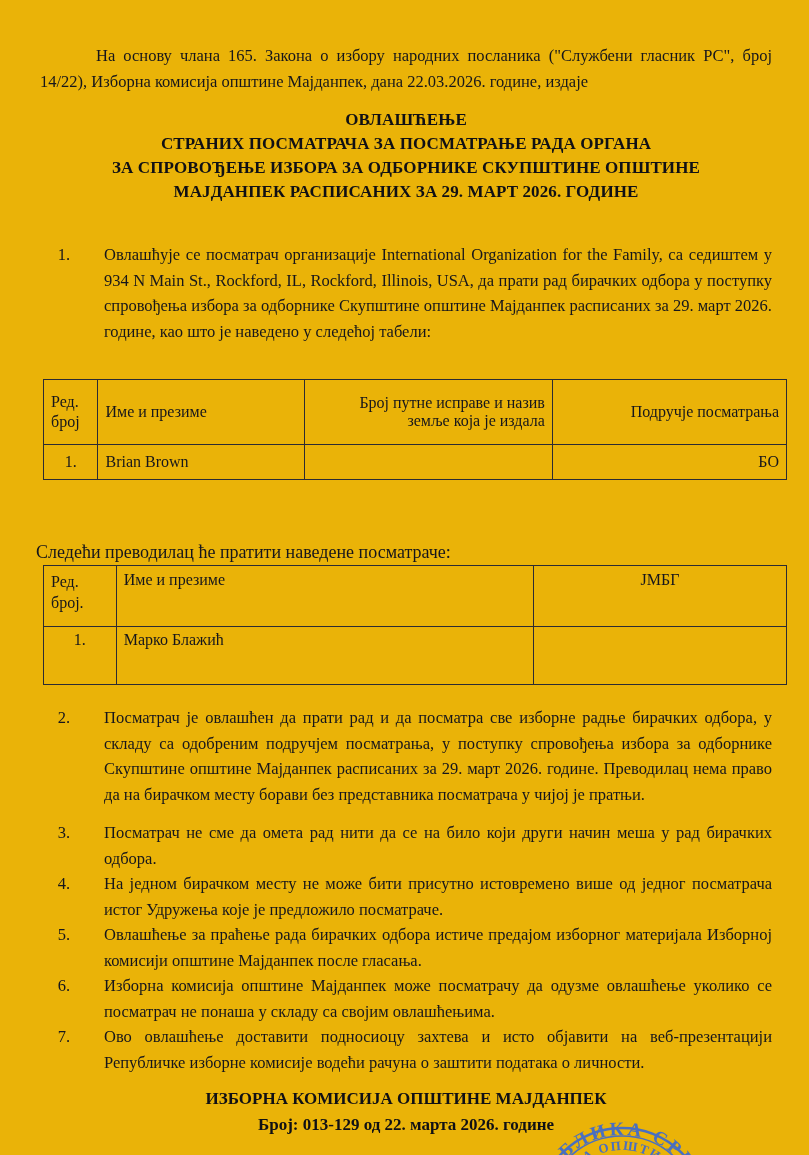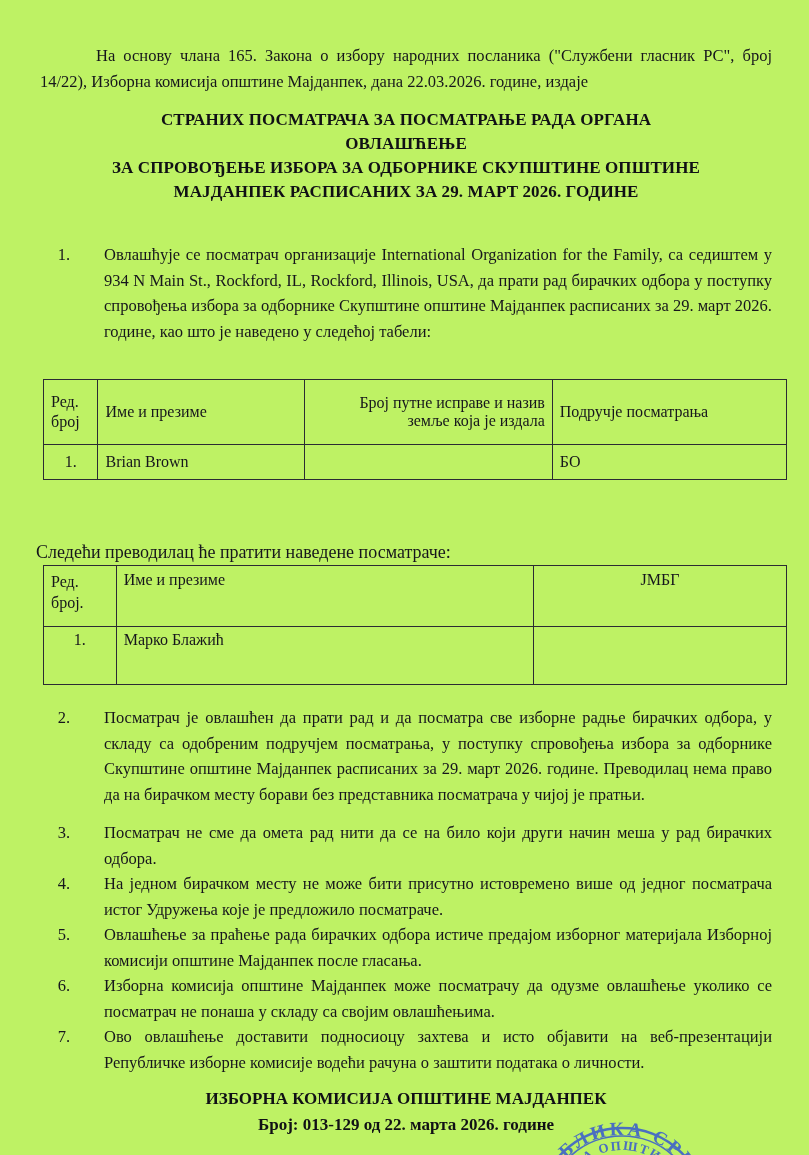--- a/index.html
+++ b/index.html
@@ -8,21 +8,21 @@
     background: #ffffff;
   }
   body {
     font-family: "Liberation Serif", "DejaVu Serif", serif;
     color: #0d0d12;
   }
   #page {
     position: relative;
     width: 809px;
     height: 1155px;
-    background: #bef264;
+    background: #eab308;
     overflow: hidden;
     box-sizing: border-box;
   }
   .content {
     position: absolute;
     left: 0;
     top: 0;
     width: 809px;
     height: 1155px;
   }
@@ -111,21 +111,21 @@
     padding: 3px 7px;
     font-weight: normal;
     vertical-align: middle;
   }
 
   
   #table-observers { left: 30px; top: 379px; width: 744px; }
   #table-observers .c-num    { width: 40px;  text-align: center; }
   #table-observers .c-name   { width: 198px; text-align: left; }
   #table-observers .c-pass   { width: 242px; text-align: right; }
-  #table-observers .c-area   { width: 226px; text-align: left; }
+  #table-observers .c-area   { width: 226px; text-align: right; }
   #table-observers thead td  { height: 58px; }
   #table-observers tbody td  { height: 28px; }
   #table-observers .hdr-num  { text-align: left; line-height: 20px; }
 
   
   #table-interpreters { left: 30px; top: 565px; width: 744px; }
   #table-interpreters .c-num  { width: 58px;  text-align: center; }
   #table-interpreters .c-name { width: 406px; text-align: left; }
   #table-interpreters .c-jmbg { width: 240px; text-align: center; }
   #table-interpreters thead td { height: 52px; vertical-align: top; padding-top: 5px; }
@@ -160,22 +160,22 @@
 </style>
 </head>
 <body>
 
 <div id="page">
   <div class="content">
 
     <p class="intro">На основу члана 165. Закона о избору народних посланика ("Службени гласник РС", број 14/22), Изборна комисија општине Мајданпек, дана 22.03.2026. године, издаје</p>
 
     <div class="title-block">
+      <span class="tline">ОВЛАШЋЕЊЕ</span>
       <span class="tline">СТРАНИХ ПОСМАТРАЧА ЗА ПОСМАТРАЊЕ РАДА ОРГАНА</span>
-      <span class="tline">ОВЛАШЋЕЊЕ</span>
       <span class="tline">ЗА СПРОВОЂЕЊЕ ИЗБОРА ЗА ОДБОРНИКЕ СКУПШТИНЕ ОПШТИНЕ</span>
       <span class="tline">МАЈДАНПЕК РАСПИСАНИХ ЗА 29. МАРТ 2026. ГОДИНЕ</span>
     </div>
 
     <div class="li" id="item1">
       <span class="num">1.</span>
       <span class="body">Овлашћује се посматрач организације International Organization for the Family, са седиштем у 934 N Main St., Rockford, IL, Rockford, Illinois, USA, да прати рад бирачких одбора у поступку спровођења избора за одборнике Скупштине општине Мајданпек расписаних за 29. март 2026. године, као што је наведено у следећој табели:</span>
     </div>
 
     <table class="doc-table" id="table-observers">

